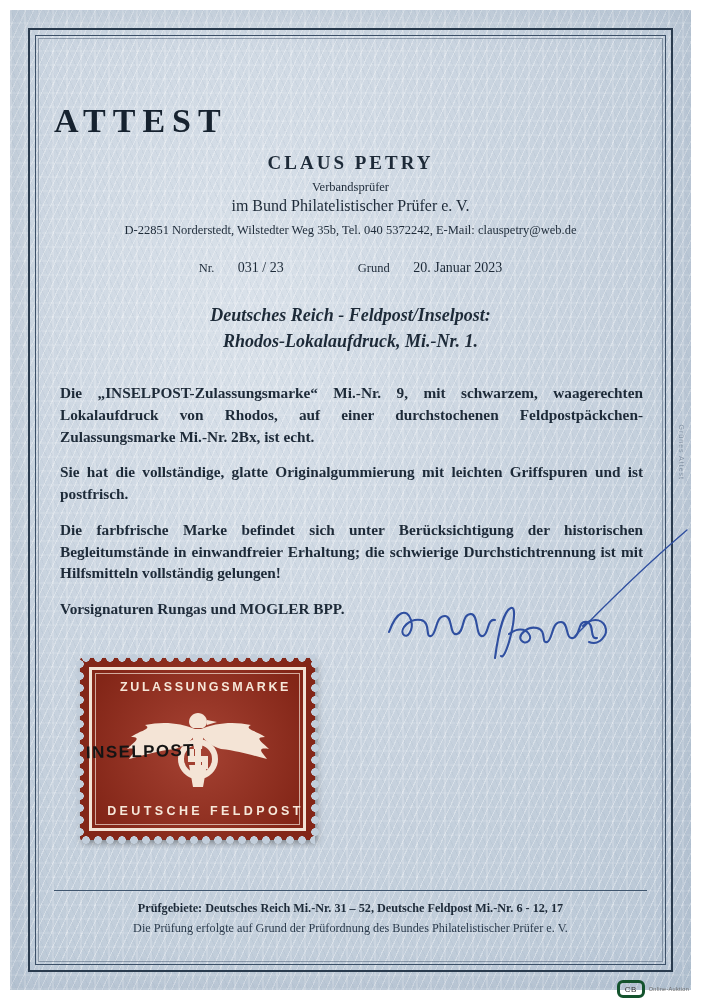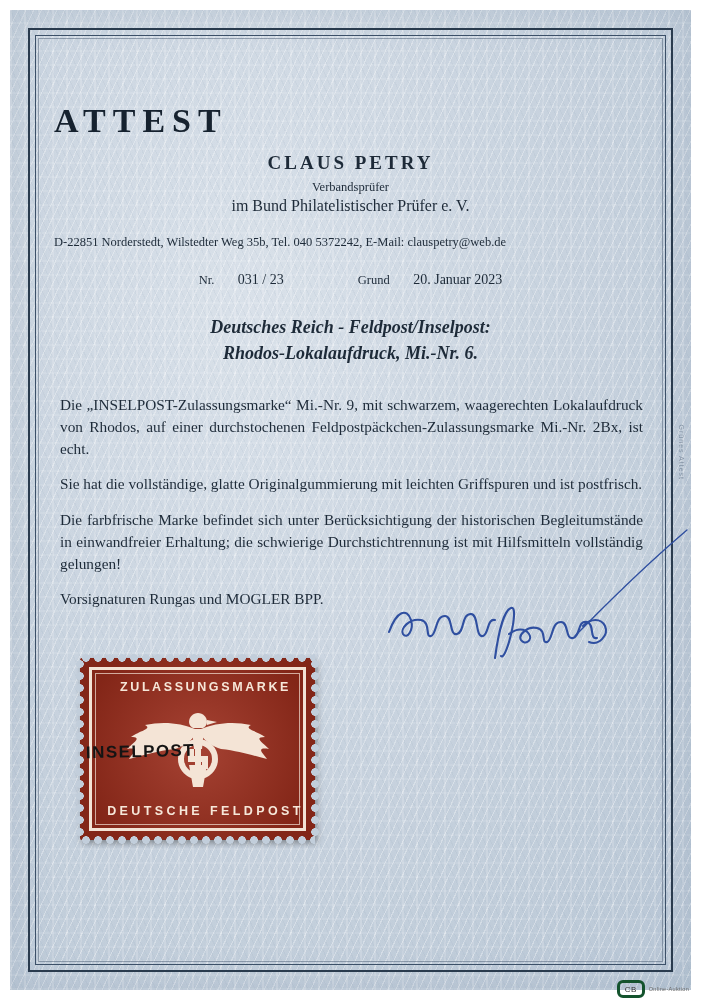--- a/index.html
+++ b/index.html
@@ -94,22 +94,23 @@
     text-align: center;
     font-size: 12.5px;
     margin-top: 6px;
   }
   .examiner-assoc {
     text-align: center;
     font-size: 16px;
     margin-top: 2px;
   }
   .examiner-contact {
+    text-align: center;
     font-size: 12.5px;
-    margin-top: 20px;
+    margin-top: 8px;
     white-space: nowrap;
   }
 
   
   .meta-row {
     display: flex;
     justify-content: center;
     gap: 74px;
     margin-top: 22px;
     font-size: 14px;
@@ -129,21 +130,21 @@
   }
 
   
   .body {
     margin-top: 28px;
     padding: 0 4px 0 6px;
     font-size: 15.3px;
     line-height: 1.42;
     text-align: justify;
   }
-  .body p { margin: 0 0 14px 0; }
+  .body p { margin: 0 0 14px 0; font-weight: bold; }
   .body p.tight { margin-bottom: 13px; }
 
   .sig-line { margin-top: 4px; }
 
   
   .signature {
     position: absolute;
     right: 34px;
     top: 534px;
     width: 230px;
@@ -334,21 +335,21 @@
         <span class="meta-value">031 / 23</span>
       </div>
       <div class="meta-item">
         <span class="meta-label">Grund</span>
         <span class="meta-value">20. Januar 2023</span>
       </div>
     </div>
 
     <div class="subject">
       <div>Deutsches Reich - Feldpost/Inselpost:</div>
-      <div>Rhodos-Lokalaufdruck, Mi.-Nr. 6.</div>
+      <div>Rhodos-Lokalaufdruck, Mi.-Nr. 1.</div>
     </div>
 
     <div class="body">
       <p>Die „INSELPOST-Zulassungsmarke“ Mi.-Nr. 9, mit schwarzem, waagerechten Lokalaufdruck von Rhodos, auf einer durchstochenen Feldpostpäckchen-Zulassungsmarke Mi.-Nr. 2Bx, ist echt.</p>
       <p>Sie hat die vollständige, glatte Originalgummierung mit leichten Griffspuren und ist postfrisch.</p>
       <p>Die farbfrische Marke befindet sich unter Berücksichtigung der historischen Begleitumstände in einwandfreier Erhaltung; die schwierige Durchstichtrennung ist mit Hilfsmitteln vollständig gelungen!</p>
       <p class="tight">Vorsignaturen Rungas und MOGLER BPP.</p>
     </div>
 
     <svg class="signature" viewBox="0 0 230 86">
@@ -400,20 +401,25 @@
         </svg>
 
         <div class="overprint">INSELPOST</div>
       </div>
       <div class="stamp-perf-t"></div>
       <div class="stamp-perf-b"></div>
       <div class="stamp-perf-l"></div>
       <div class="stamp-perf-r"></div>
     </div>
 
+    <div class="footer">
+      <div class="footer-rule"></div>
+      <div class="footer-line1">Prüfgebiete: Deutsches Reich Mi.-Nr. 31 – 52, Deutsche Feldpost Mi.-Nr. 6 - 12, 17</div>
+      <div class="footer-line2">Die Prüfung erfolgte auf Grund der Prüfordnung des Bundes Philatelistischer Prüfer e. V.</div>
+    </div>
 
   </div>
 </div>
 
 <div class="source-mark">
   <div class="source-badge">CB</div>
   <div class="source-text">Online-Auktion</div>
 </div>
 
 </body></html>

